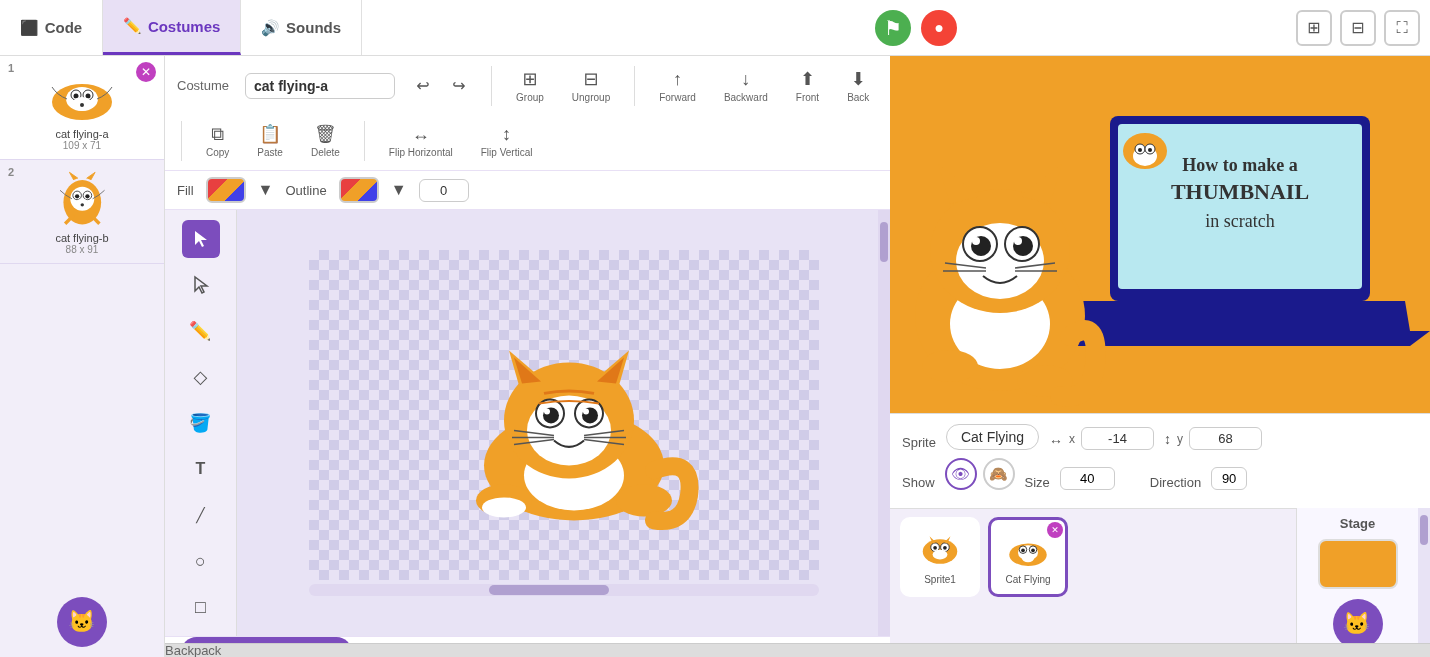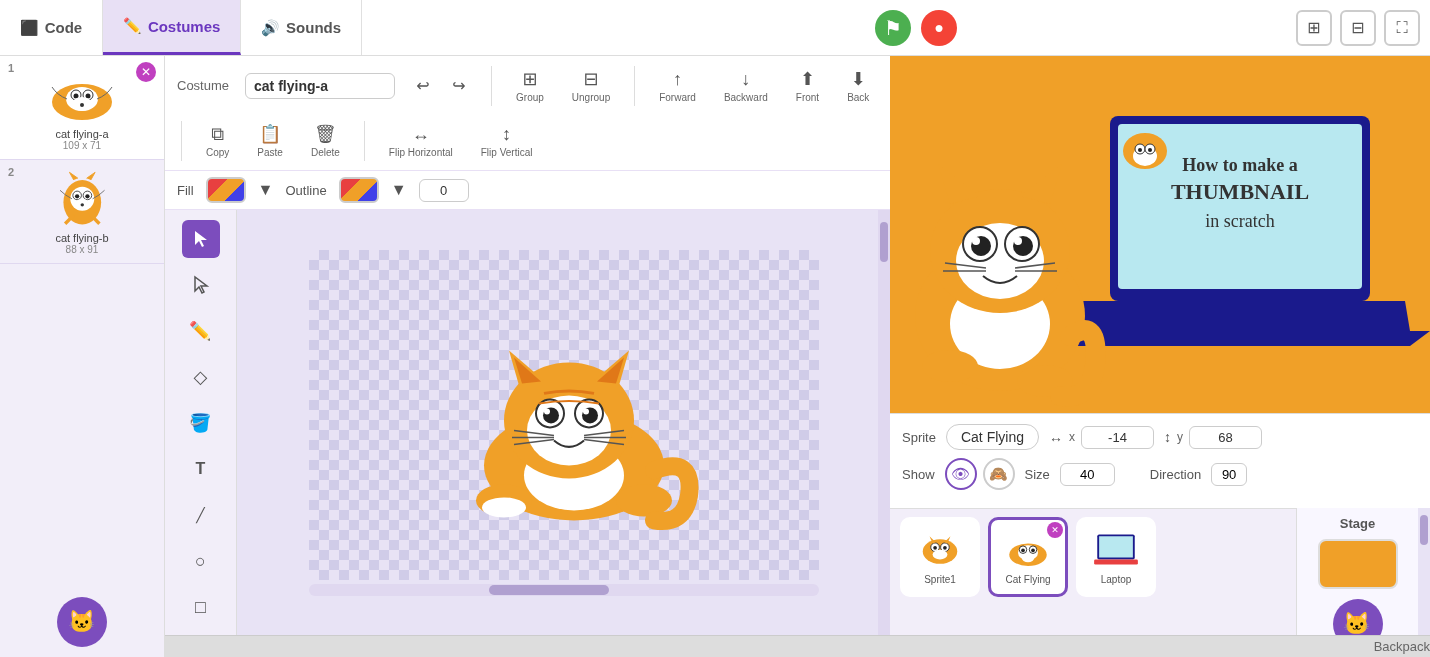--- a/index.html
+++ b/index.html
@@ -175,39 +175,39 @@
       background: #7c4dbd; color: white; border: none; border-radius: 20px;
       padding: 8px 18px; font-size: 13px; font-weight: 600; cursor: pointer;
       display: flex; align-items: center; gap: 6px;
     }
     .zoom-controls { display: flex; align-items: center; gap: 8px; color: #888; font-size: 18px; }
     .zoom-btn { cursor: pointer; }
 
     
     .backpack-bar {
       position: absolute; bottom: 0; left: 165px; right: 0;
-      height: 22px; background: #ddd; display: flex; align-items: center;
-      justify-content: flex-end; font-size: 13px; color: #666; cursor: pointer;
+      height: 14px; background: #ddd; display: flex; align-items: center;
+      justify-content: flex-start; font-size: 13px; color: #666; cursor: pointer;
       border-top: 1px solid #ccc; z-index: 5;
     }
 
     
     .stage-panel {
       width: 540px; display: flex; flex-direction: column; background: #f9f7ff;
     }
     .stage-preview {
       height: 390px; background: #f0a028; position: relative; overflow: hidden;
     }
 
     
     .sprite-info {
       padding: 10px 12px; background: #fff; border-top: 1px solid #ddd;
     }
     .sprite-info-row {
-      display: flex; align-items: center; gap: 10px; margin-bottom: 8px;
+      display: flex; align-items: flex-end; gap: 10px; margin-bottom: 8px;
     }
     .sprite-label { font-size: 13px; color: #555; }
     .sprite-name-box {
       border: 1px solid #ccc; border-radius: 20px; padding: 4px 14px;
       font-size: 14px; color: #333; font-weight: 500;
     }
     .coord-group { display: flex; align-items: center; gap: 6px; }
     .coord-icon { font-size: 14px; color: #555; }
     .coord-label { font-size: 12px; color: #666; }
     .coord-input {
@@ -674,28 +674,20 @@
               <ellipse cx="40" cy="32" rx="16" ry="12" fill="white"></ellipse>
               <circle cx="32" cy="27" r="6" fill="white" stroke="#333" stroke-width="1.5"></circle>
               <circle cx="48" cy="27" r="6" fill="white" stroke="#333" stroke-width="1.5"></circle>
               <circle cx="32" cy="28" r="3" fill="#222"></circle>
               <circle cx="48" cy="28" r="3" fill="#222"></circle>
               <ellipse cx="40" cy="40" rx="10" ry="7" fill="white"></ellipse>
             </svg>
             <span class="sprite-card-name">Cat Flying</span>
           </div>
 
-          <div class="sprite-card">
-            <svg width="50" height="40" viewBox="0 0 80 60">
-              <rect x="10" y="5" width="60" height="40" rx="3" fill="#1a1a8c"></rect>
-              <rect x="13" y="8" width="54" height="34" fill="#b8e8f0"></rect>
-              <rect x="5" y="45" width="70" height="8" rx="2" fill="#e84040"></rect>
-            </svg>
-            <span class="sprite-card-name">Laptop</span>
-          </div>
         </div>
       </div>
 
       <div class="stage-right">
         <span class="stage-label">Stage</span>
         <div class="stage-color-swatch"></div>
         <div class="add-sprite-btn">🐱</div>
       </div>
 
       <div style="width:12px;background:#e8e3f5;display:flex;flex-direction:column;align-items:center;padding:2px 0;">

